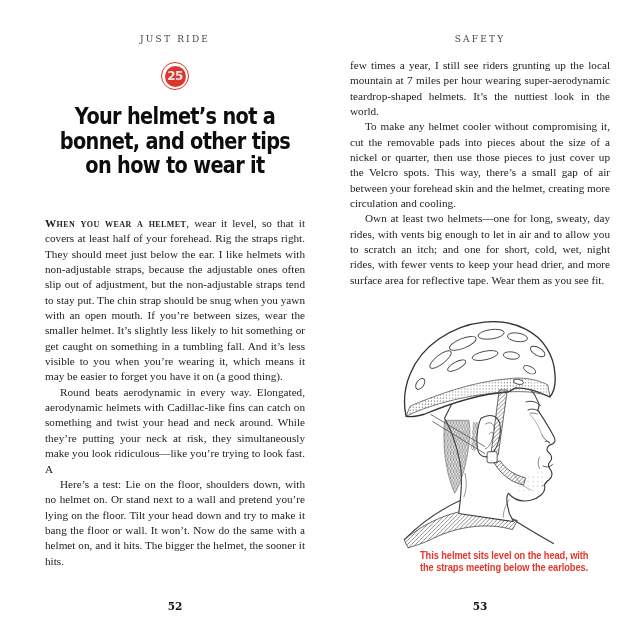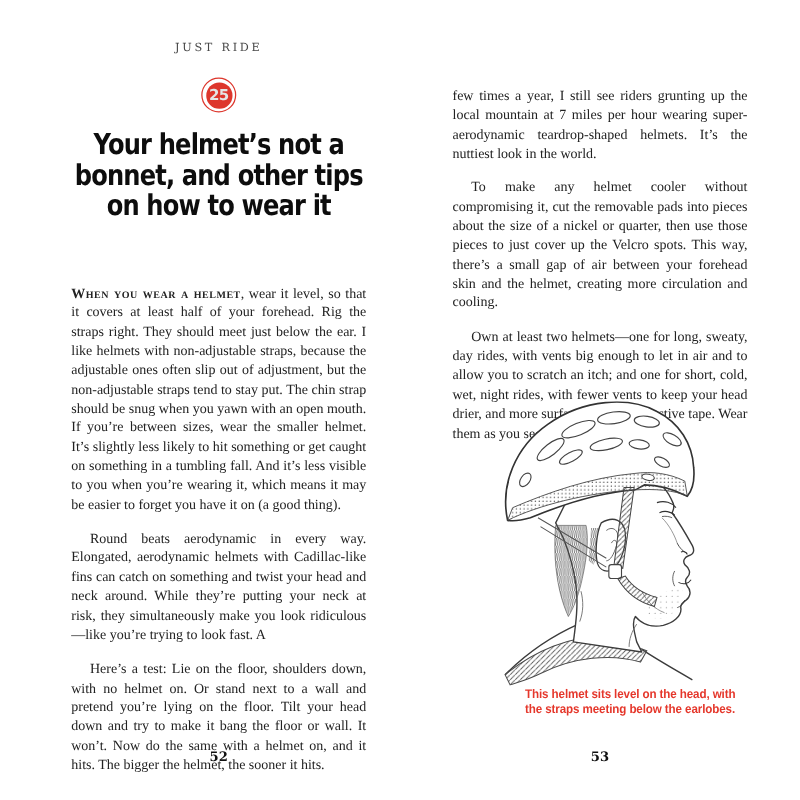--- a/index.html
+++ b/index.html
@@ -20,21 +20,21 @@
                font-family:"DejaVu Sans",sans-serif;font-weight:bold;font-size:12px;
                letter-spacing:-0.5px;}
   .title{position:absolute;top:104px;left:-20px;width:300px;margin:0;text-align:center;
          font-family:"DejaVu Sans",sans-serif;font-weight:bold;font-size:23px;
          line-height:24.5px;letter-spacing:-0.8px;color:#0d0d0d;
          transform:scaleX(0.84);transform-origin:center;}
   .body-text{position:absolute;left:0;width:260px;text-align:justify;
              font-size:11.2px;line-height:15.35px;color:#222222;}
   .page.left  .body-text{top:216px;}
   .page.right .body-text{top:58px;}
-  .body-text p{margin:12px;}
+  .body-text p{margin:0;}
   .body-text p.indent{text-indent:15px;}
   .lead{font-variant:small-caps;font-weight:bold;letter-spacing:0.4px;}
   .folio{position:absolute;top:600px;left:0;width:100%;text-align:center;
          font-family:"DejaVu Serif",serif;font-weight:bold;font-size:10.5px;color:#111111;}
   .illustration{position:absolute;left:50px;top:321px;width:162px;height:228px;}
   .caption{position:absolute;top:550px;left:70px;width:195px;
            font-family:"Liberation Sans",sans-serif;font-weight:bold;font-size:10px;
            line-height:11.5px;color:#e5372b;transform:scaleX(0.93);transform-origin:left top;
            letter-spacing:-0.1px;}
 </style>
@@ -59,20 +59,21 @@
     <div class="body-text">
       <p><span class="lead">When you wear a helmet</span><span>, wear it level, so that it covers at least half of your forehead. Rig the straps right. They should meet just below the ear. I like helmets with non-adjustable straps, because the adjustable ones often slip out of adjustment, but the non-adjustable straps tend to stay put. The chin strap should be snug when you yawn with an open mouth. If you’re between sizes, wear the smaller helmet. It’s slightly less likely to hit something or get caught on something in a tumbling fall. And it’s less visible to you when you’re wearing it, which means it may be easier to forget you have it on (a good thing).</span></p>
       <p class="indent">Round beats aerodynamic in every way. Elongated, aerodynamic helmets with Cadillac-like fins can catch on something and twist your head and neck around. While they’re putting your neck at risk, they simultaneously make you look ridiculous—like you’re trying to look fast. A</p>
       <p class="indent">Here’s a test: Lie on the floor, shoulders down, with no helmet on. Or stand next to a wall and pretend you’re lying on the floor. Tilt your head down and try to make it bang the floor or wall. It won’t. Now do the same with a helmet on, and it hits. The bigger the helmet, the sooner it hits.</p>
     </div>
 
     <div class="folio">52</div>
   </div>
 
   <div class="page right">
+    <div class="running-head">SAFETY</div>
 
     <div class="body-text">
       <p>few times a year, I still see riders grunting up the local mountain at 7 miles per hour wearing super-aerodynamic teardrop-shaped helmets. It’s the nuttiest look in the world.</p>
       <p class="indent">To make any helmet cooler without compromising it, cut the removable pads into pieces about the size of a nickel or quarter, then use those pieces to just cover up the Velcro spots. This way, there’s a small gap of air between your forehead skin and the helmet, creating more circulation and cooling.</p>
       <p class="indent">Own at least two helmets—one for long, sweaty, day rides, with vents big enough to let in air and to allow you to scratch an itch; and one for short, cold, wet, night rides, with fewer vents to keep your head drier, and more surface area for reflective tape. Wear them as you see fit.</p>
     </div>
 
     <svg class="illustration" viewBox="0 0 160 225" xmlns="http://www.w3.org/2000/svg">
       <defs>
         <pattern id="dots" width="3" height="3" patternUnits="userSpaceOnUse">

